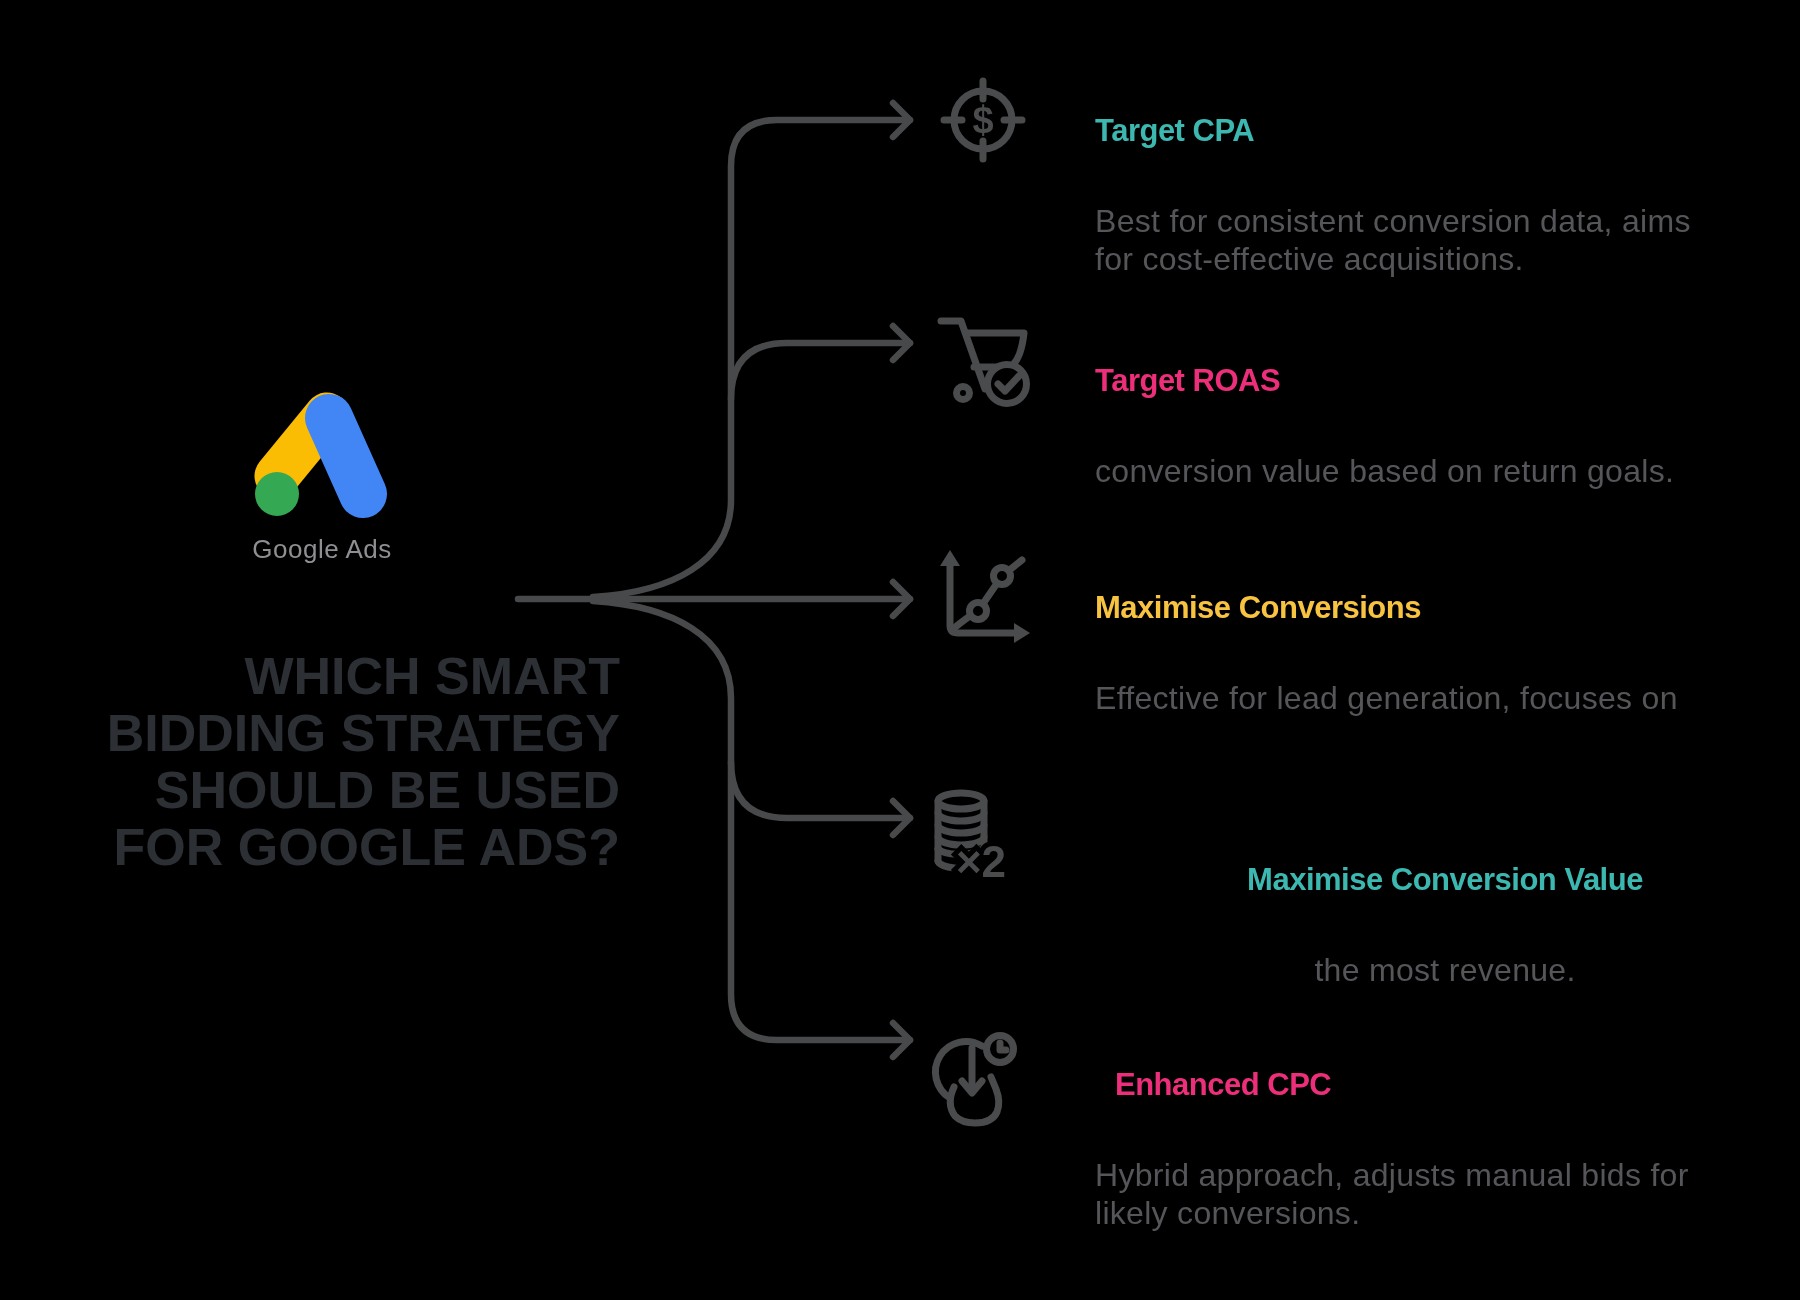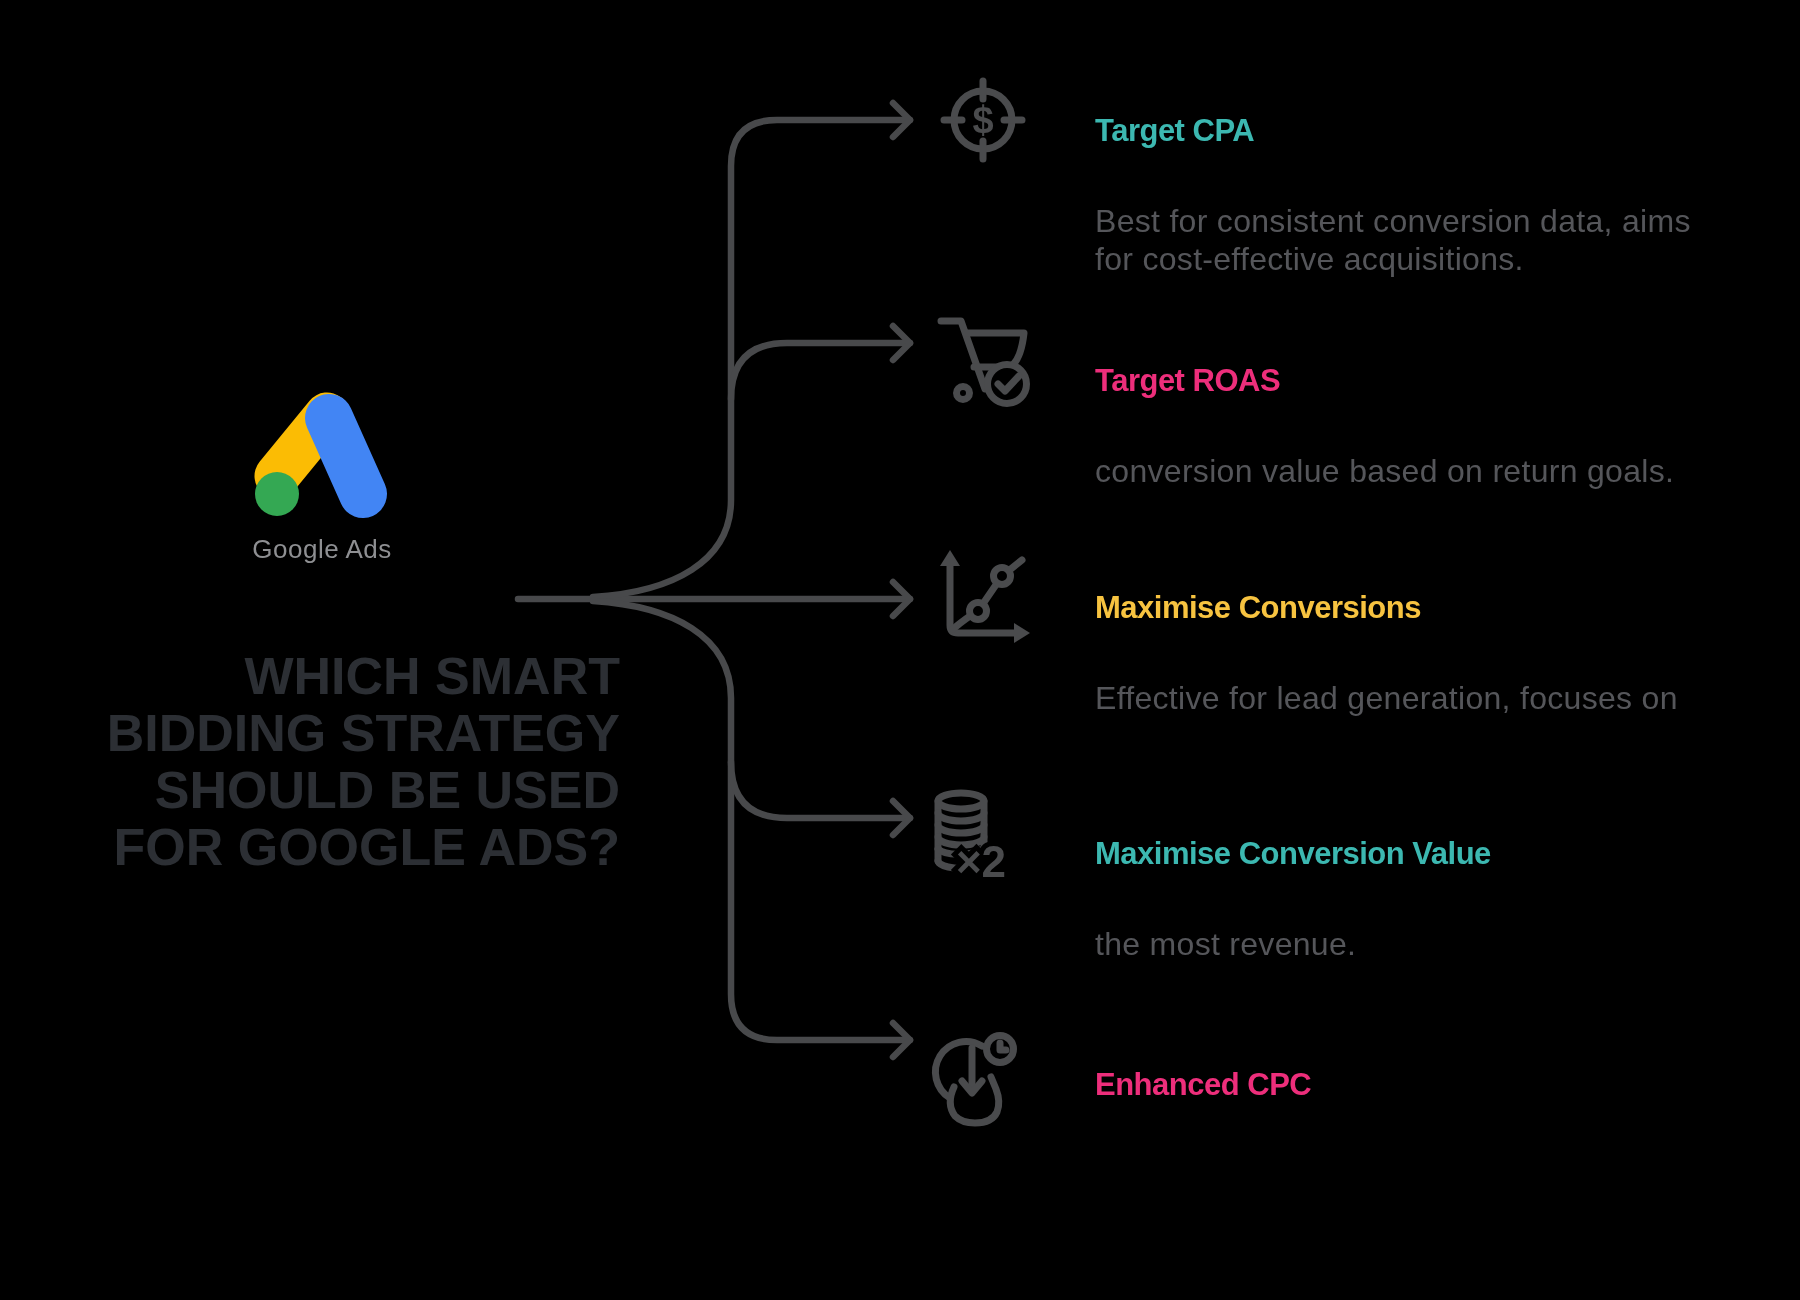--- a/index.html
+++ b/index.html
@@ -28,21 +28,21 @@
   .main-title span{display:block;}
 
   .strategy-row{position:absolute;left:1095px;width:700px;}
   .strategy-title{font-size:31px;font-weight:bold;line-height:46px;letter-spacing:-0.5px;}
   .strategy-desc{margin-top:48px;font-size:32px;line-height:38px;color:#55565A;letter-spacing:0.3px;}
   .strategy-desc span{display:block;}
 
   .row-1{top:108px;}
   .row-2{top:358px;}
   .row-3{top:585px;}
-  .row-4{top:831px;}
+  .row-4{top:857px;text-align:center;}
   .row-5{top:1062px;}
 </style>
 </head>
 <body>
 
 <svg id="diagram-svg" viewBox="0 0 1800 1300">
 
   <g>
     <line x1="277" y1="476" x2="327" y2="415" stroke="#FBBC04" stroke-width="45" stroke-linecap="round"></line>
     <circle cx="277" cy="494" r="22" fill="#34A853"></circle>
@@ -142,14 +142,18 @@
 </div>
 
 <div class="strategy-row row-4">
   <div class="strategy-title" style="color: rgb(60, 184, 177);">Maximise Conversion Value</div>
   <div class="strategy-desc">
     <span>the most revenue.</span>
   </div>
 </div>
 
 <div class="strategy-row row-5">
-  <div class="strategy-title" style="color: rgb(237, 46, 123);">Enhanced CPC</div>
+  <div class="strategy-title" style="color: rgb(237, 46, 123); margin-left: 20px;">Enhanced CPC</div>
+  <div class="strategy-desc">
+    <span>Hybrid approach, adjusts manual bids for</span>
+    <span>likely conversions.</span>
+  </div>
 </div>
 
 </body></html>

